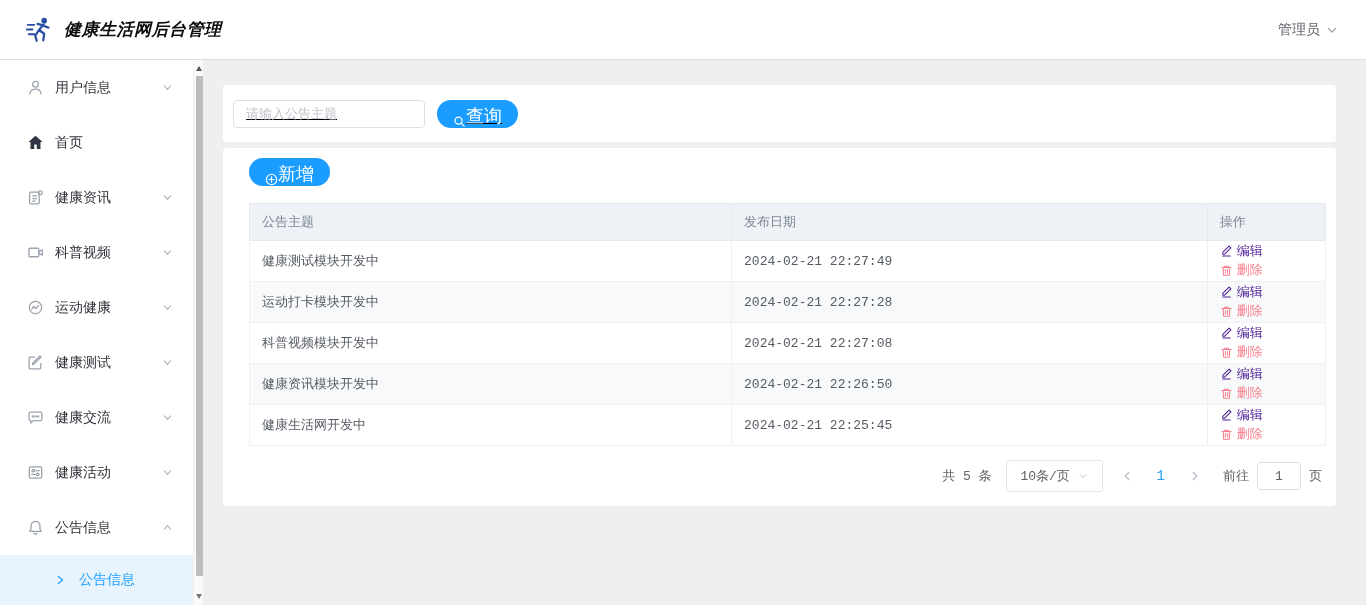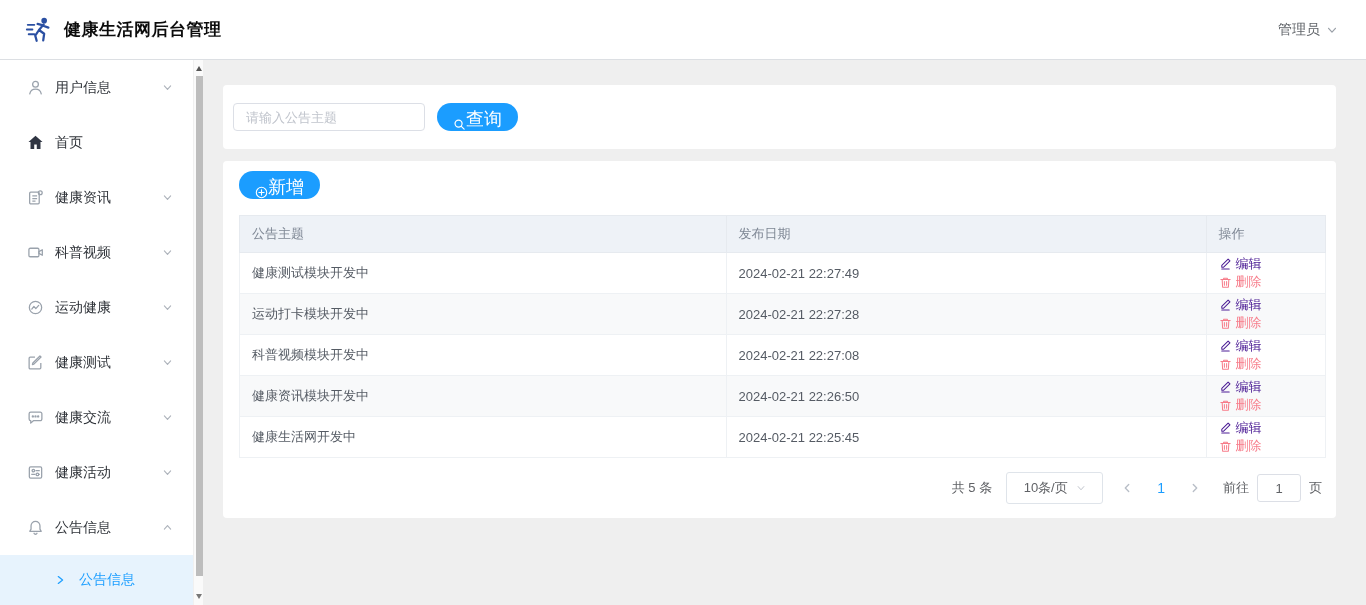--- a/index.html
+++ b/index.html
@@ -2,21 +2,21 @@
 <html><head>
 <meta charset="utf-8">
 <style>
   * { box-sizing: border-box; margin: 0; padding: 0; }
   html,body { width:1366px; height:605px; overflow:hidden; }
   body { font-family: "Liberation Sans", "DejaVu Sans", sans-serif; background:#fff; }
 
   
   .header { height:60px; background:#fff; border-bottom:1px solid #dcdfe3;
             display:flex; align-items:center; justify-content:space-between; padding:0 28px 0 24px; }
-  .brand { display:flex; align-items:center; }
+  .brand { display:flex; align-items:center;font-style:italic; }
   .brand-title { font-size:17px; font-weight:700; color:#0c0c0c; margin-left:10px; letter-spacing:0.5px; }
   .admin { display:flex; align-items:center; gap:6px; color:#5f6368; font-size:14px; cursor:pointer; }
 
   
   .layout { display:flex; height:545px; }
 
   
   .sidebar { width:203px; background:#fff; position:relative; flex:none; }
   .menu { width:193px; }
   .menu-item { height:55px; display:flex; align-items:center; padding:0 20px 0 27px; cursor:pointer; }
@@ -34,31 +34,31 @@
   
   .sb-track { position:absolute; top:0; right:0; width:10px; height:100%; background:#fafafa; border-left:1px solid #f0f0f0; }
   .sb-arrow { position:absolute; left:2px; width:0; height:0; border-left:3.5px solid transparent; border-right:3.5px solid transparent; }
   .sb-arrow.up { top:6px; border-bottom:5px solid #555; }
   .sb-arrow.down { bottom:6px; border-top:5px solid #777; }
   .sb-thumb { position:absolute; left:1.5px; top:16px; width:7px; height:500px; background:#bdbdbd; }
 
   
   .main { flex:1; background:#efefef; padding:25px 30px 0 20px; overflow:hidden; }
   .card { background:#fff; border-radius:4px; }
-  .search-card { height:64px; padding:15px 10px; display:flex; align-items:center; }
+  .search-card { height:57px; padding:15px 10px; display:flex; align-items:center;text-decoration:underline; }
   .search-input { width:192px; height:28px; border:1px solid #dcdfe6; border-radius:4px;
                   padding:0 12px; font-size:13px; color:#333; outline:none; font-family:inherit; }
   .search-input::placeholder { color:#c0c4cc; }
   .btn { height:28px; border:none; border-radius:14px; background:#1b9dff; color:#fff;
          font-size:18px; display:inline-flex; align-items:flex-end; justify-content:center;
          padding:0 16px; cursor:pointer; font-family:inherit; }
   .btn svg { width:13px; height:13px; }
   .search-card .btn { margin-left:12px; }
 
-  .table-card { margin-top:12px; padding:10px 10px 0 16px; }
+  .table-card { margin-top:6px; padding:10px 10px 0 26px;font-family:Liberation Mono, monospace; }
   .toolbar { margin-bottom:12px; }
 
   table { width:100%; border-collapse:collapse; font-size:13px; table-layout:fixed; }
   col.c1 { width:44.8%; } col.c2 { width:44.2%; } col.c3 { width:11%; }
   th { background:#eef2f7; color:#7e8794; font-weight:400; text-align:left;
        height:37px; padding:0 12px; border:1px solid #e6eaef; }
   td { height:41px; padding:0 12px; color:#555b64; border:1px solid #eef1f4; background:#fff; }
   tr.stripe td { background:#f8f9fa; }
   .ops a { display:inline-flex; align-items:center; gap:4px; cursor:pointer; text-decoration:none; font-size:13px; }
   .ops a svg { width:13px; height:13px; }

